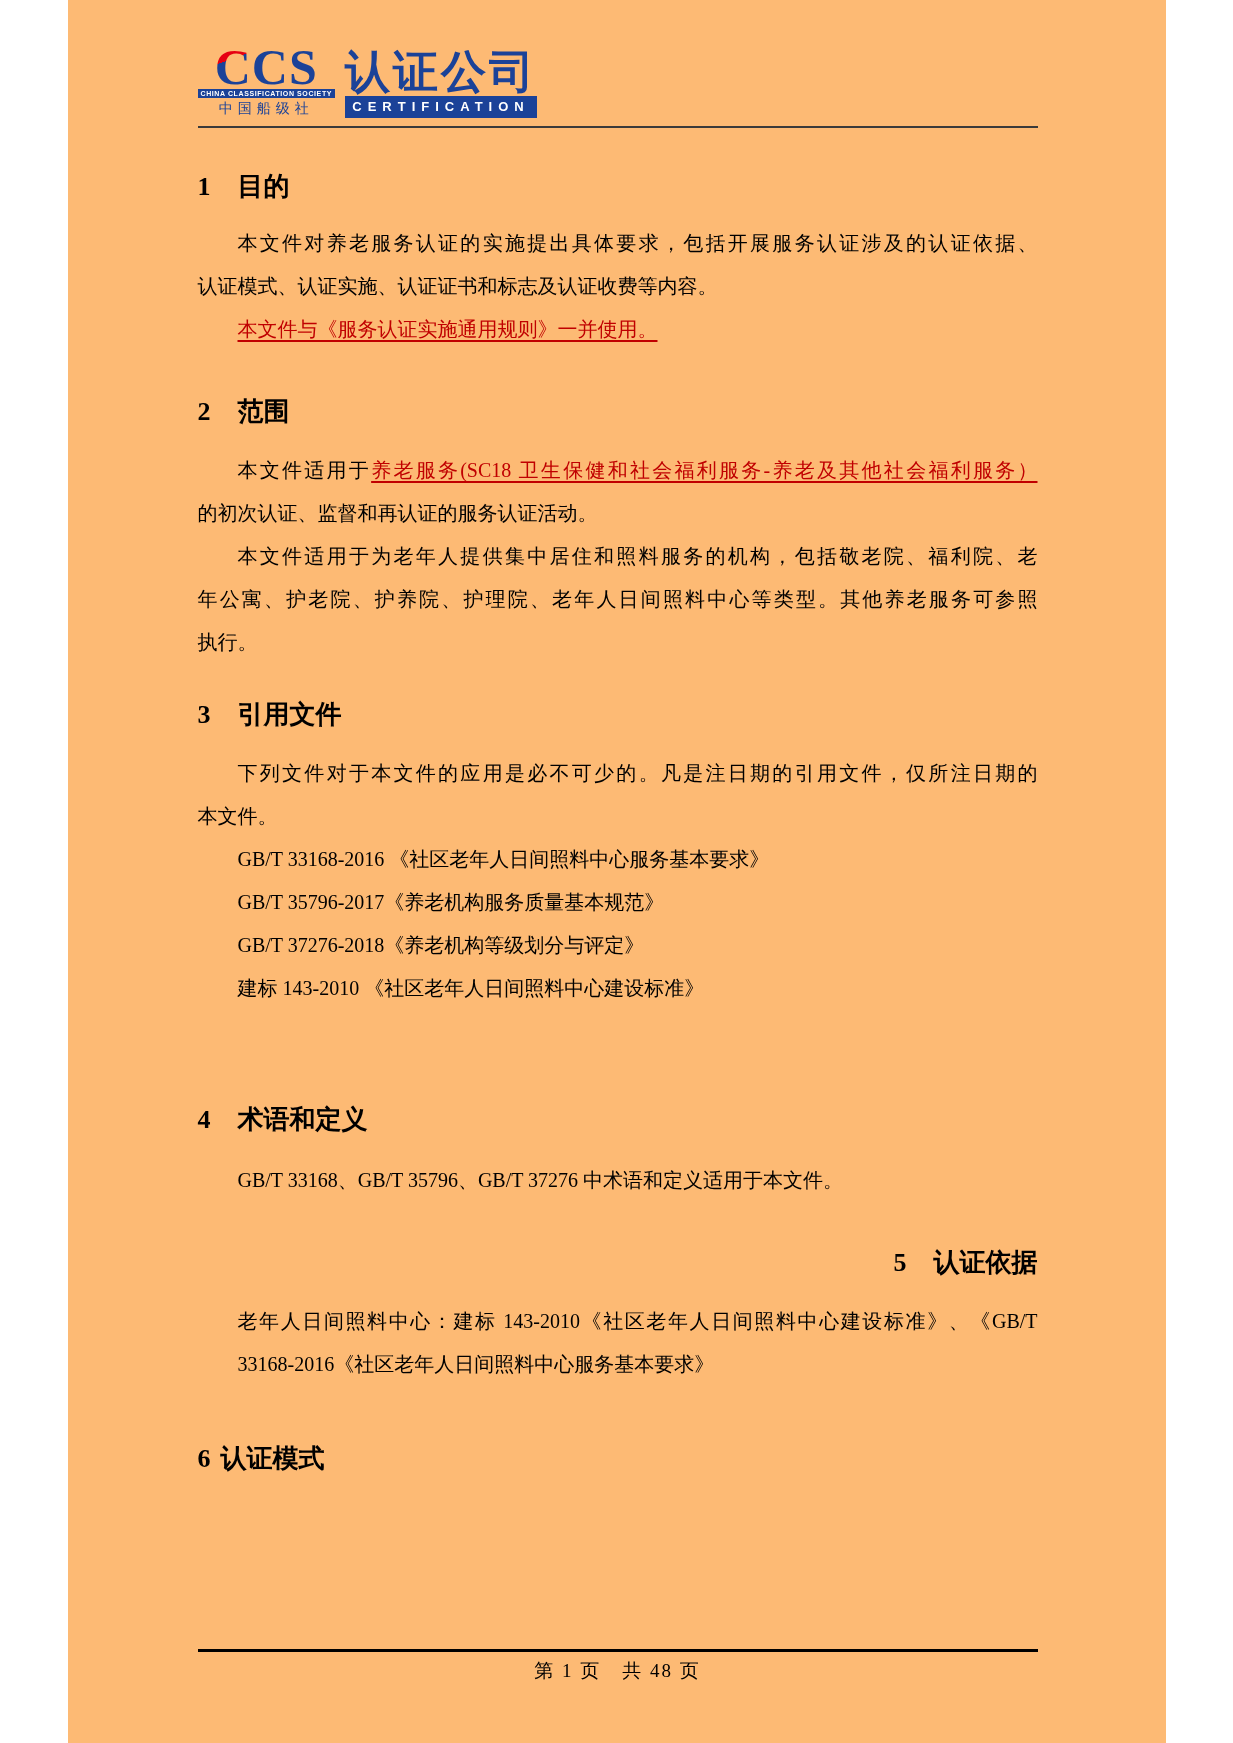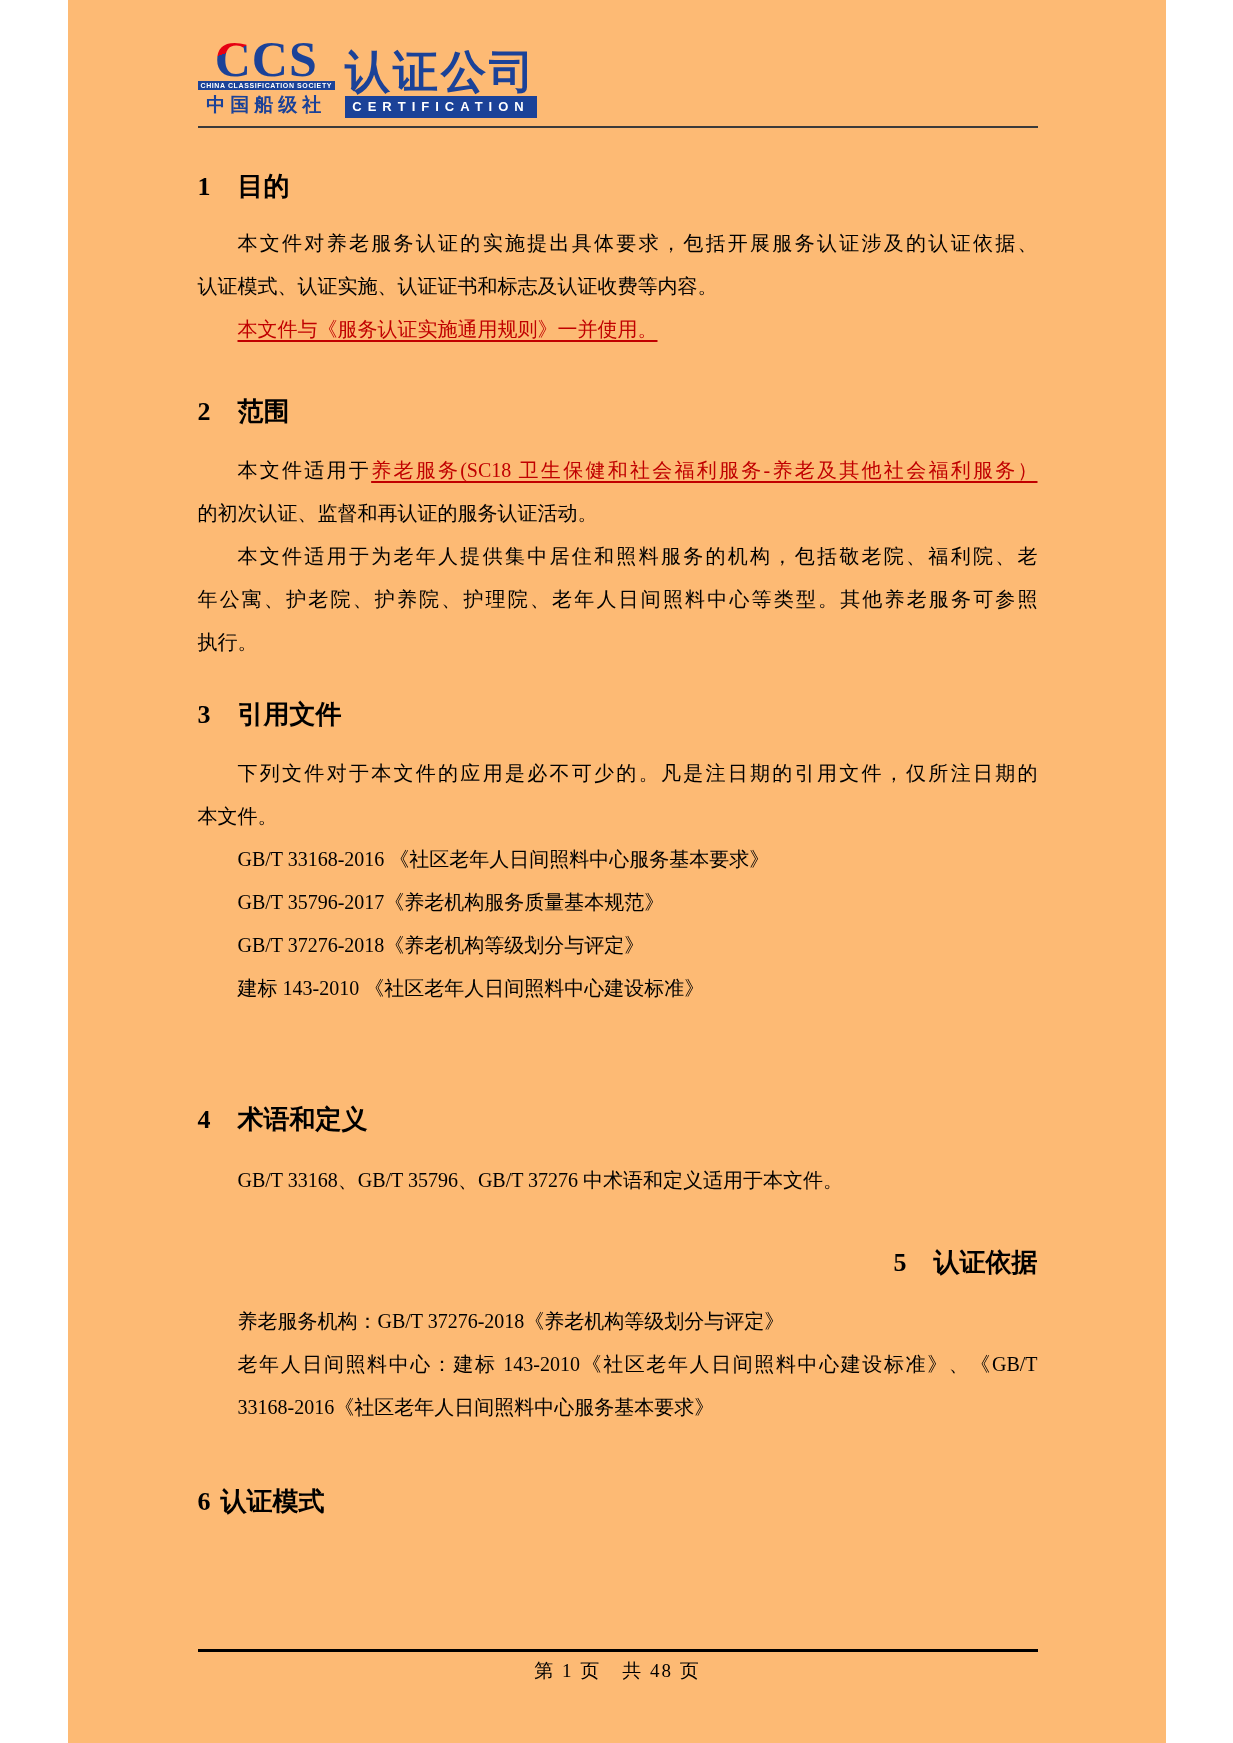--- a/index.html
+++ b/index.html
@@ -29,21 +29,21 @@
       -webkit-background-clip:text; background-clip:text;
       color:transparent;
     }
   }
   .soc-bar {
     background:#1B4298; color:#fff;
     font-family:"Liberation Sans","DejaVu Sans",sans-serif;
     font-size:7px; font-weight:bold; letter-spacing:0.6px;
     padding:1px 3px; white-space:nowrap; margin-top:1px;
   }
-  .soc-cn { color:#1B4298; font-size:19px; font-weight:bold; letter-spacing:5px; margin-top:2px; white-space:nowrap; }
+  .soc-cn { color:#1B4298; font-size:14px; font-weight:normal; letter-spacing:5px; margin-top:2px; white-space:nowrap; }
   .logo-right { display:flex; flex-direction:column; }
   .company { color:#1B4298; font-size:45px; line-height:42px; font-weight:bold; letter-spacing:3px; white-space:nowrap; }
   .cert-bar {
     background:#1B4298; color:#fff;
     font-family:"Liberation Sans","DejaVu Sans",sans-serif;
     font-size:13px; font-weight:bold; letter-spacing:6px;
     padding:3px 6px 4px; margin-top:3px; text-align:center; white-space:nowrap;
   }
   .doc-meta { font-size:21px; padding-bottom:4px; white-space:nowrap; }
   .doc-no { font-weight:bold; letter-spacing:1px; }
@@ -124,21 +124,20 @@
       <div class="line ind">建标 143-2010 《社区老年人日间照料中心建设标准》</div>
     </div>
 
     <h2 class="sec" id="sec4"><span class="num">4</span><span class="stitle">术语和定义</span></h2>
     <div id="s4p">
       <div class="line ind">GB/T 33168、GB/T 35796、GB/T 37276 中术语和定义适用于本文件。</div>
     </div>
 
     <h2 class="sec" id="sec5"><span class="num">5</span><span class="stitle">认证依据</span></h2>
     <div id="s5p">
-      <div class="line ind">养老服务机构：GB/T 37276-2018《养老机构等级划分与评定》</div>
       <div class="line ind jline">老年人日间照料中心：建标 143-2010《社区老年人日间照料中心建设标准》、《GB/T</div>
       <div class="line ind">33168-2016《社区老年人日间照料中心服务基本要求》</div>
     </div>
 
     <h2 class="sec tight" id="sec6"><span class="num">6</span><span class="stitle">认证模式</span></h2>
 
   </div>
 
   <div class="footer">
     <hr class="footer-rule">

